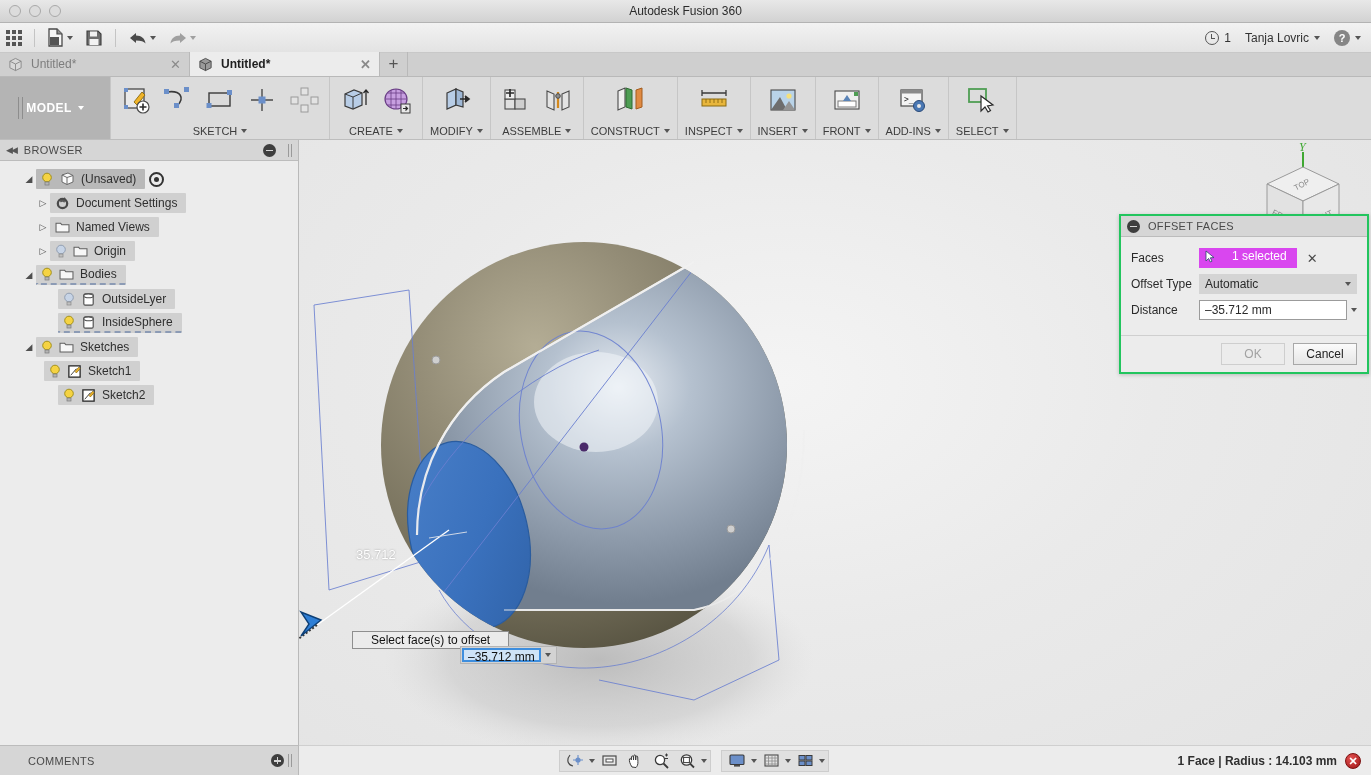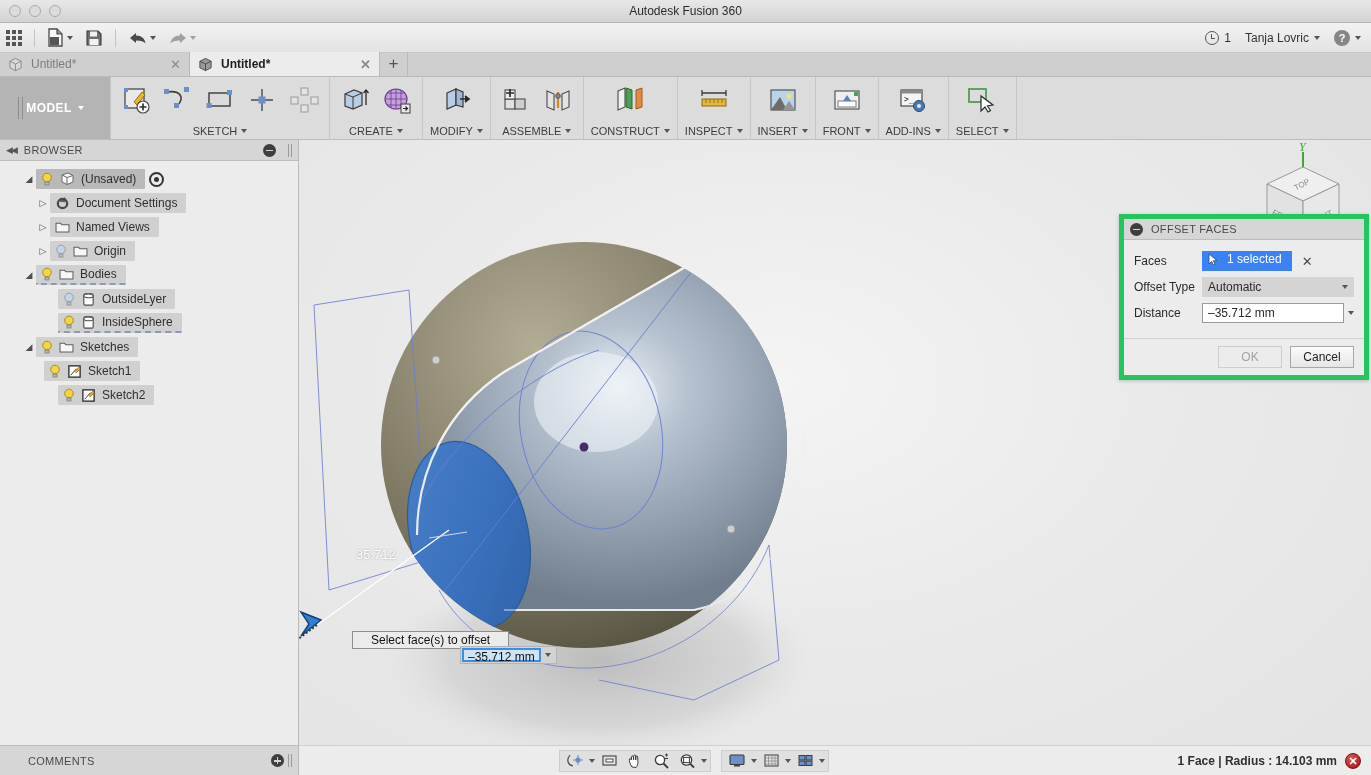--- a/index.html
+++ b/index.html
@@ -179,34 +179,34 @@
     padding: 1px 18px; white-space: nowrap;
   }
   .dim-text {
     position: absolute; left: 57px; top: 407px; color: #ffffff; font-size: 13px;
     text-shadow: 0 0 2px rgba(120,120,120,.7);
   }
 
   
   .dialog {
     position: absolute; left: 1119px; top: 214px; width: 250px;
-    background: #ececec; border: 5px solid #22c55e;
+    background: #ececec; border: 2px solid #22c55e;
     box-shadow: 0 1px 4px rgba(0,0,0,.2); font-size: 12px; color: #2a2a2a;
   }
   .dlg-head {
     height: 21px; background: #d6d6d6; border-bottom: 1px solid #bcbcbc;
     display: flex; align-items: center; gap: 8px; padding: 0 6px;
   }
   .dlg-head .ttl { font-size: 11px; color: #4a4a4a; letter-spacing: .3px; }
   .dlg-body { padding: 8px 10px 12px 10px; }
   .row { display: flex; align-items: center; height: 26px; }
   .row .lab { width: 68px; color: #2a2a2a; }
   .sel-chip {
-    background: #3b82f6; color: #fff; padding: 2px 10px 6px 6px; display: flex;
-    align-items: center; gap: 8px; height: 20px; font-size: 12px;
+    background: #d946ef; color: #fff; padding: 2px 10px 6px 6px; display: flex;
+    align-items: center; gap: 16px; height: 20px; font-size: 12px;
   }
   .x-btn { margin-left: 10px; color: #4a4a4a; font-size: 13px; }
   .combo {
     flex: 1; height: 20px; background: #d4d4d4; border: none;
     display: flex; align-items: center; padding: 0 6px; position: relative;
   }
   .combo .caret { position: absolute; right: 6px; }
   .input-box {
     flex: 1; height: 20px; background: #ffffff; border: 1px solid #9b9b9b;
     display: flex; align-items: center; padding: 0 5px;

